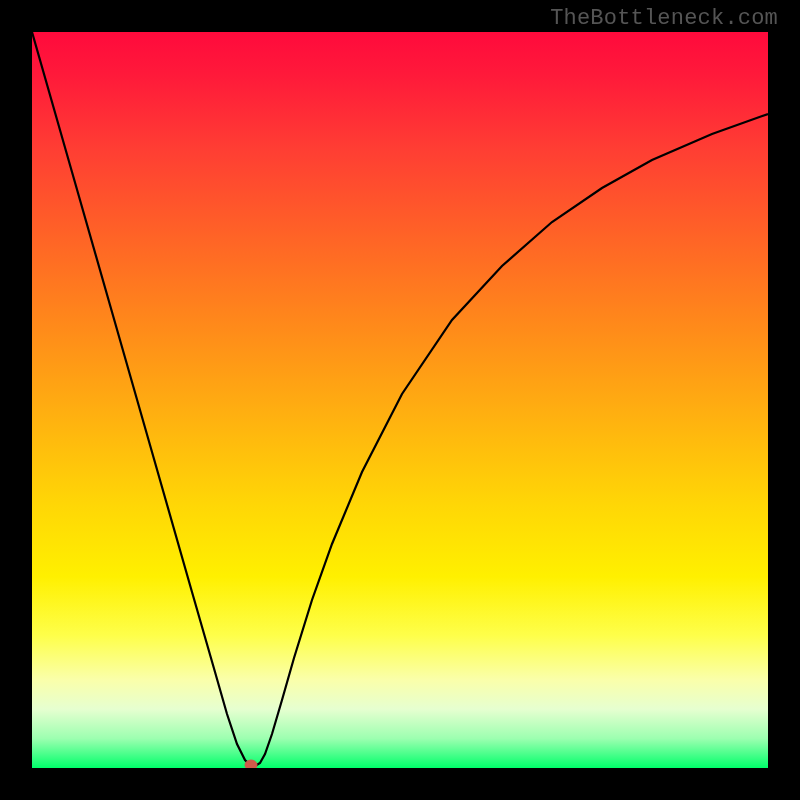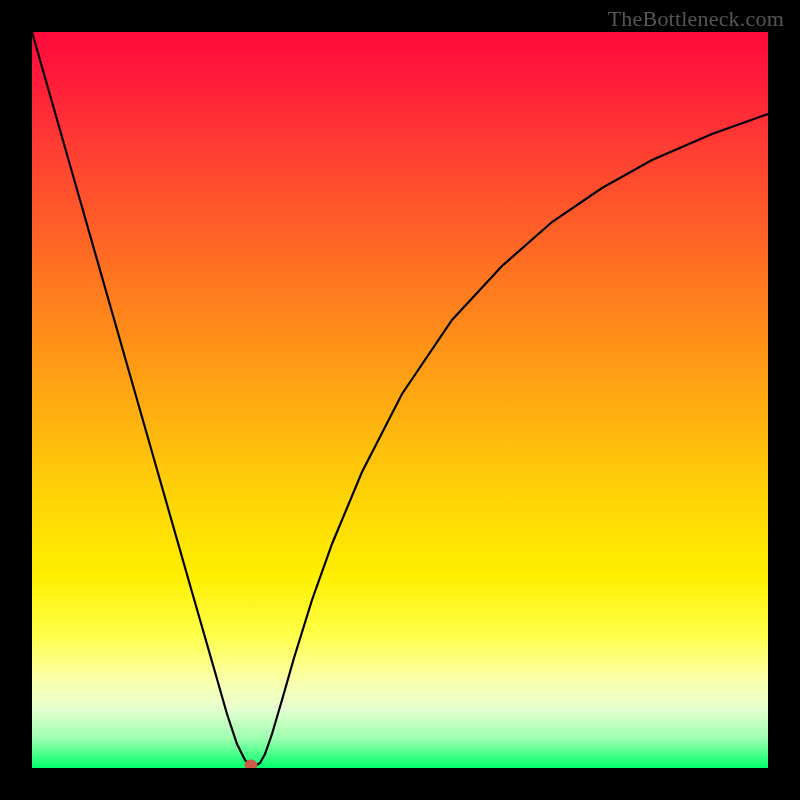--- a/index.html
+++ b/index.html
@@ -28,22 +28,22 @@
       #feff4a 82%,
       #faffaa 88%,
       #e6ffd0 92%,
       #9cffb0 96%,
       #00ff6a 100%
     );
   }
   .watermark {
     position: absolute;
     top: 6px;
-    right: 16px;
-    font-family: Liberation Serif, serif;
+    right: 22px;
+    font-family: Liberation Mono, monospace;
     font-size: 22px;
     color: #555555;
     letter-spacing: 0.2px;
   }
   .curve-svg {
     position: absolute;
     left: 0;
     top: 0;
     width: 736px;
     height: 736px;

